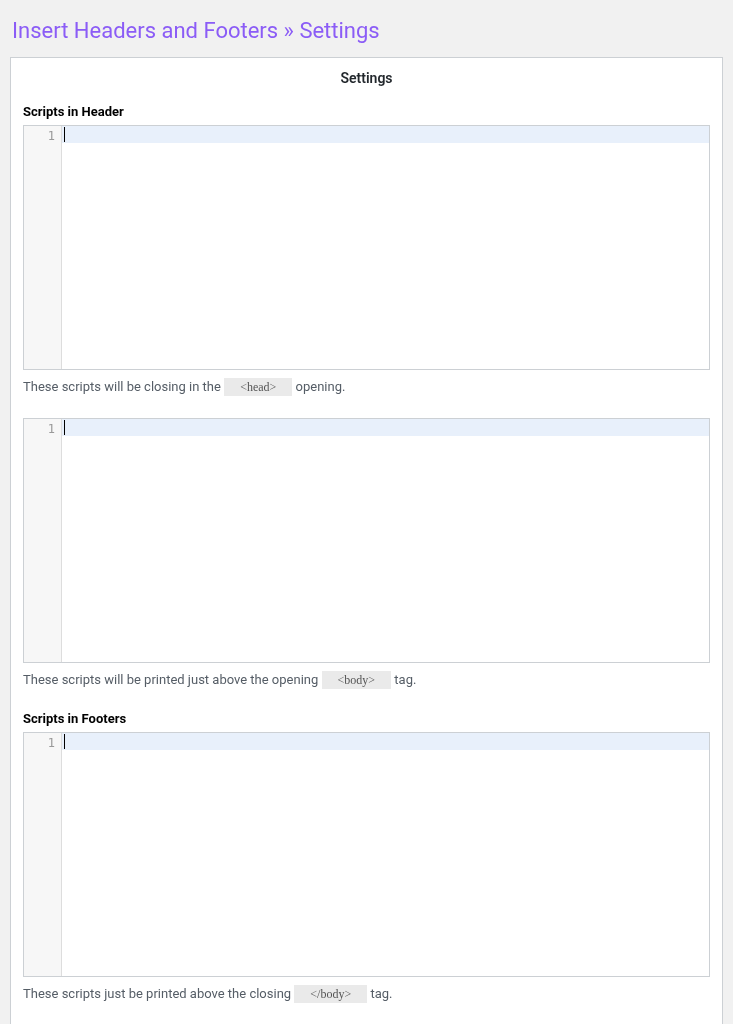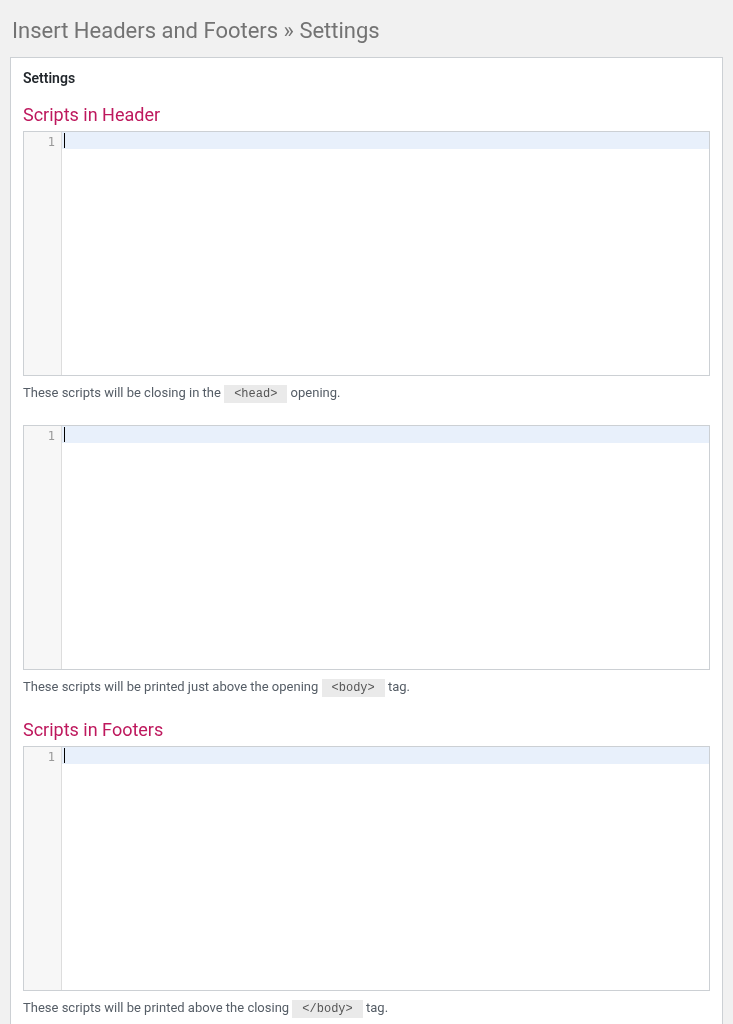--- a/index.html
+++ b/index.html
@@ -7,38 +7,39 @@
       font-family: -apple-system, BlinkMacSystemFont, "Segoe UI", Roboto, "Helvetica Neue", Arial, sans-serif;
       background: #f1f1f1;
       color: #23282d;
       font-size: 13px;
       padding: 10px;
       width: 733px;
     }
     .page-title {
       font-size: 22px;
       font-weight: 400;
-      color: #737373;
+      color: #8b5cf6;
       margin: 8px 0 14px 2px;
     }
     .settings-box {
       background: #fff;
       border: 1px solid #ccd0d4;
       padding: 12px;
     }
     .box-heading {
       font-size: 14px;
       font-weight: 600;
       color: #23282d;
       margin-bottom: 18px;
+      text-align: center;
     }
     .field-label {
-      font-size: 18px;
-      font-weight: 400;
-      color: #be185d;
+      font-size: 13px;
+      font-weight: 700;
+      color: #000000;
       margin-bottom: 6px;
     }
     .code-editor {
       border: 1px solid #ccd0d4;
       display: flex;
       height: 245px;
       background: #fff;
     }
     .gutter {
       width: 38px;
@@ -87,22 +88,22 @@
       background: #000;
     }
     .help-text {
       font-size: 13px;
       color: #555d66;
       margin: 8px 0 22px 0;
       line-height: 1.4;
     }
     .code-tag {
       background: #eaeaea;
-      padding: 2px 10px;
-      font-family: Liberation Mono, monospace;
+      padding: 2px 16px;
+      font-family: Liberation Serif, serif;
       font-size: 12px;
       color: #555;
     }
   </style>
 </head>
 <body>
 
 <h1 class="page-title">Insert Headers and Footers » Settings</h1>
 
 <div class="settings-box">
@@ -136,16 +137,16 @@
   <div class="field-label">Scripts in Footers</div>
   <div class="code-editor">
     <div class="gutter">1</div>
     <div class="code-area">
       <div class="active-line"></div>
       <div class="caret"></div>
       <textarea class="code-input" spellcheck="false" style=""></textarea>
     </div>
   </div>
   <p class="help-text">
-    <span>These scripts will be printed above the closing </span><span class="code-tag">&lt;/body&gt;</span><span> tag.</span>
+    <span>These scripts just be printed above the closing </span><span class="code-tag">&lt;/body&gt;</span><span> tag.</span>
   </p>
 
 </div>
 
 </body></html>

